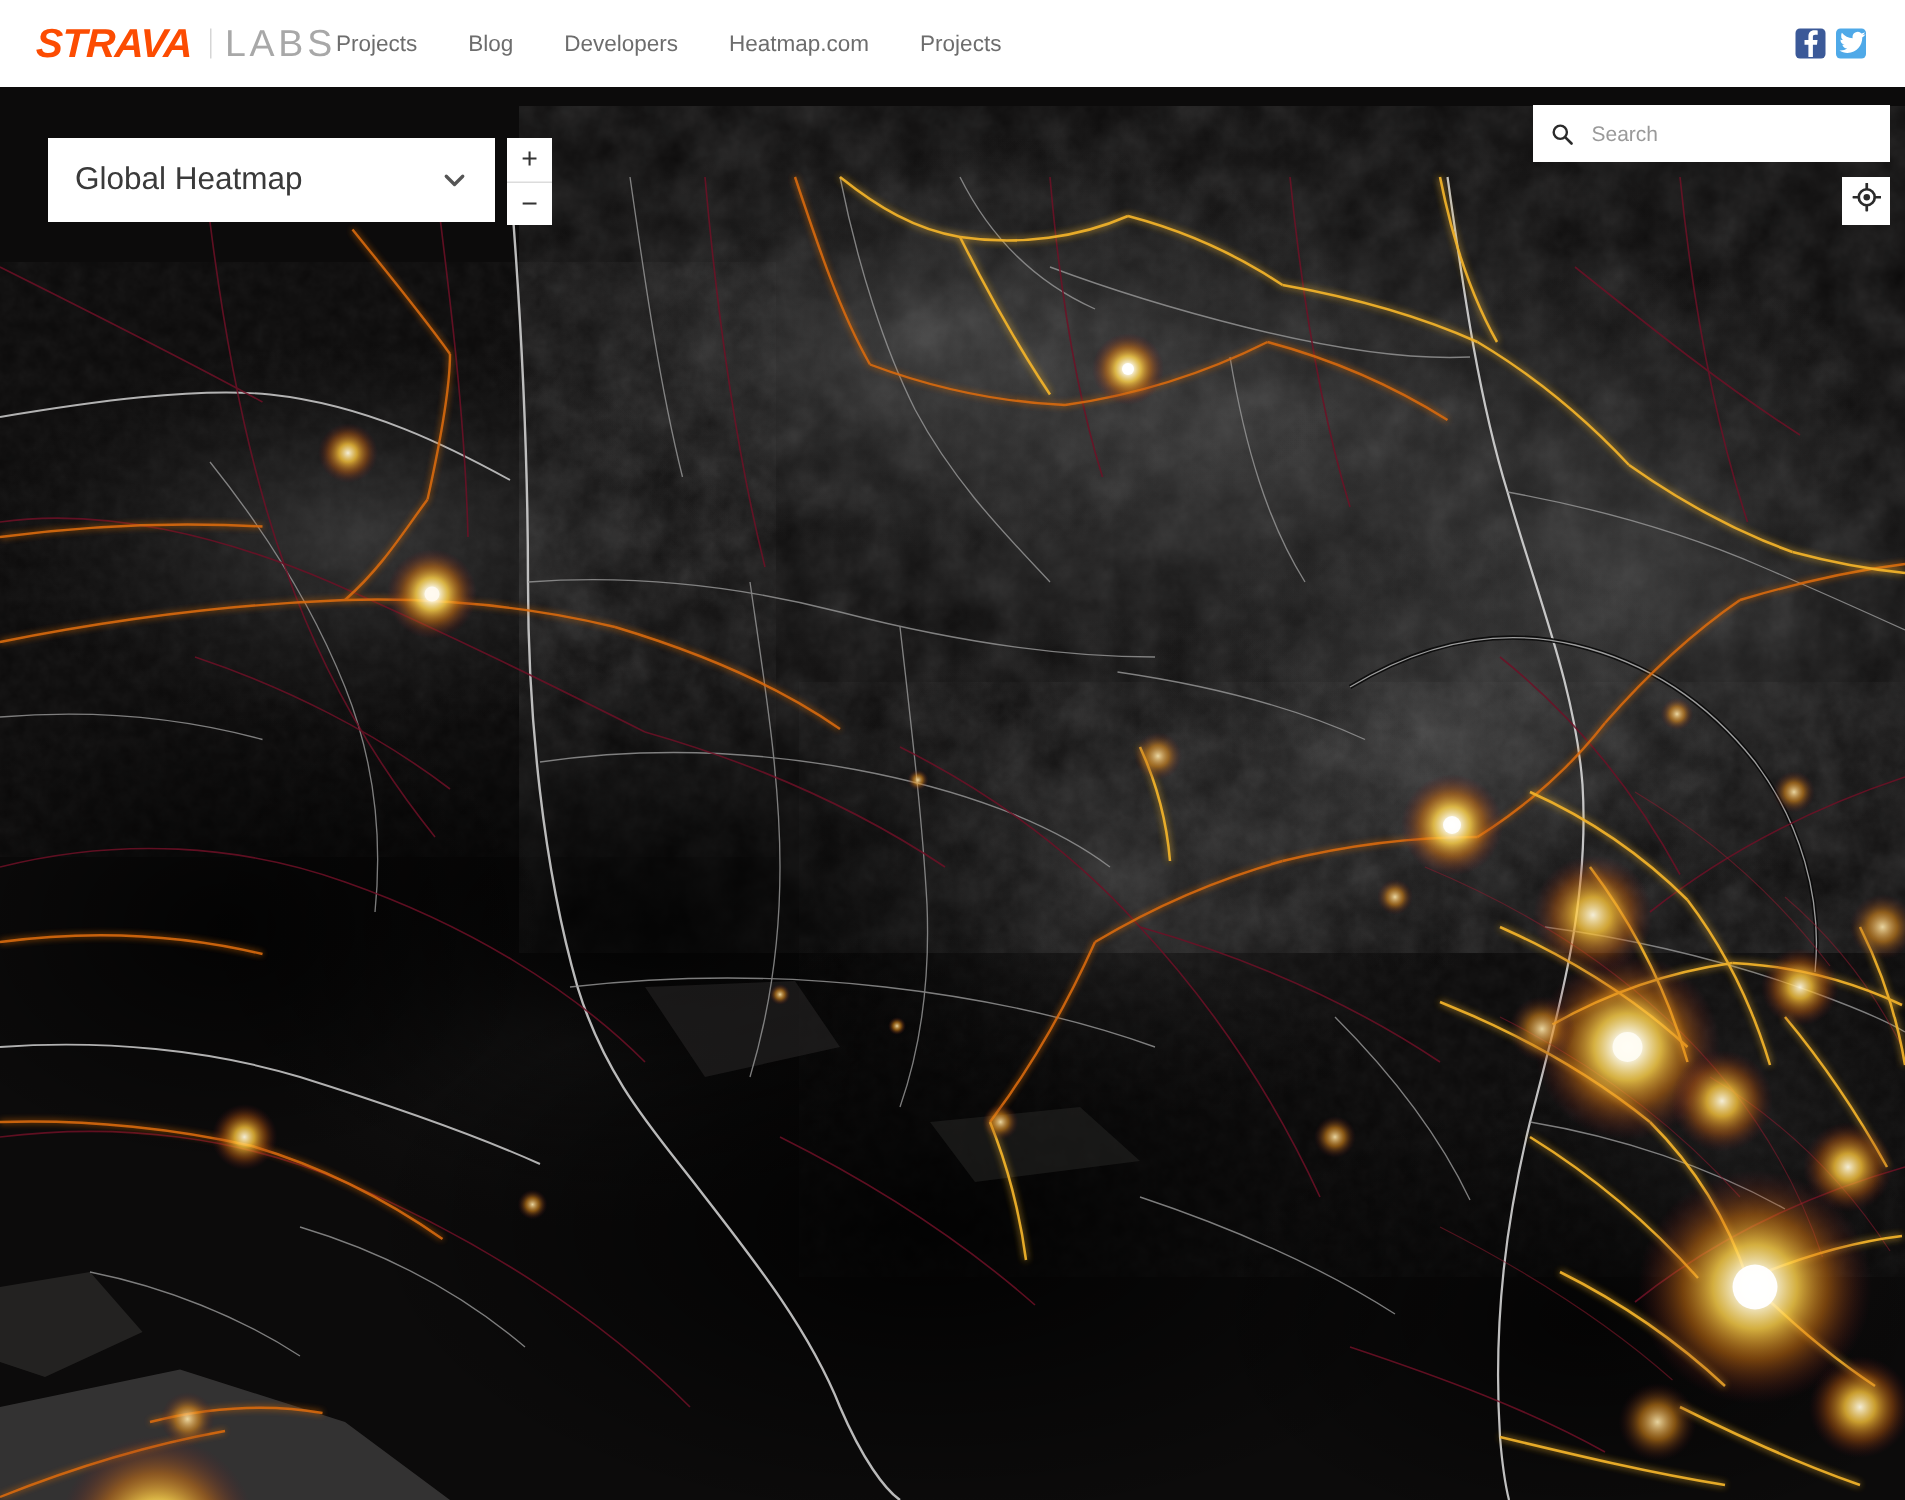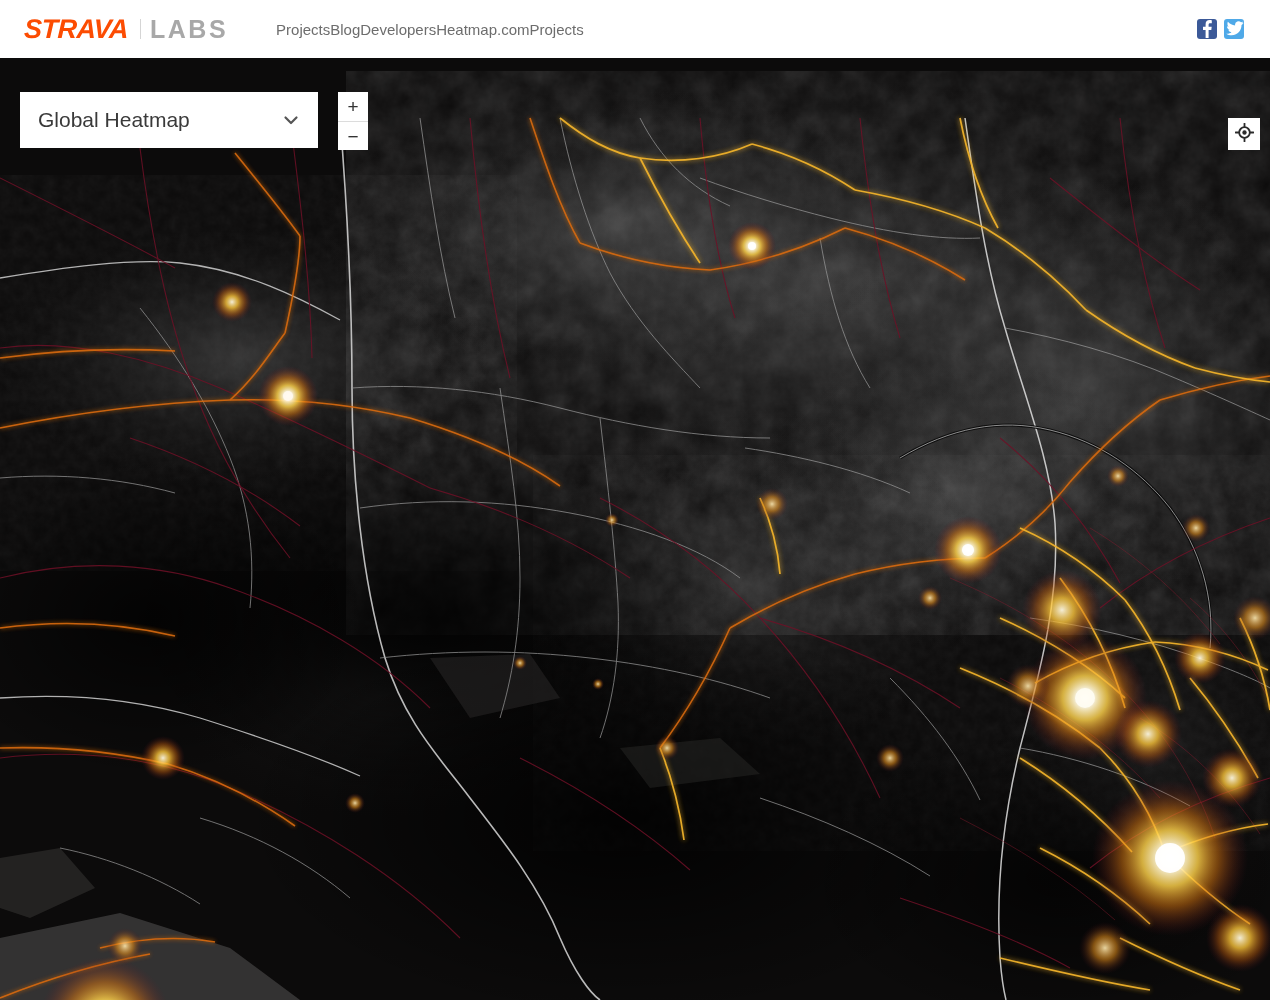--- a/index.html
+++ b/index.html
@@ -22,25 +22,25 @@
   .brand { display: flex; align-items: center; margin-left: 24px; }
   .brand-strava {
     font-size: 27px; font-weight: 700; letter-spacing: -0.5px;
     color: #fc4c02; font-family: "Liberation Sans", sans-serif;
     font-style: italic; transform: skewX(-2deg);
   }
   .brand-divider {
     width: 1px; height: 20px; background: #d5d5d5; margin: 0 9px 0 12px;
   }
   .brand-labs {
-    font-size: 25px; font-weight: 700; letter-spacing: 2.5px;
+    font-size: 25px; font-weight: 400; letter-spacing: 2.5px;
     color: #a8a8a8;
   }
 
-  .nav { display: flex; align-items: center; margin-left: 48px; }
+  .nav { display: flex; align-items: center; gap: 34px; }
   .nav-item {
     font-size: 15px; color: #6d6d6d; text-decoration: none;
     cursor: pointer; white-space: nowrap;
   }
 
   .social { margin-left: auto; margin-right: 26px; display: flex; gap: 7px; }
   .social-btn {
     width: 20px; height: 20px; border-radius: 3px;
     display: flex; align-items: center; justify-content: center;
     cursor: pointer;
@@ -53,21 +53,21 @@
     position: absolute; top: 58px; left: 0;
     width: 1270px; height: 942px;
     overflow: hidden;
     background: #0b0a0a;
   }
   .map-canvas { position: absolute; inset: 0; }
   .map-layer { position: absolute; inset: 0; }
 
   
   .heatmap-select {
-    position: absolute; top: 34px; left: 20px;
+    position: absolute; top: 34px; left: 32px;
     width: 298px; height: 56px;
     background: #ffffff;
     display: flex; align-items: center;
     padding: 0 18px;
     z-index: 20;
     cursor: pointer;
   }
   .heatmap-select-label {
     font-size: 21px; color: #3a3a3a; font-weight: 400;
   }
@@ -443,20 +443,29 @@
         <path d="M3.5 6.5 L9 12 L14.5 6.5" fill="none" stroke="#555" stroke-width="2.2" stroke-linecap="round" stroke-linejoin="round"></path>
       </svg>
     </span>
   </div>
 
   <div class="zoom-ctl">
     <div class="zoom-btn plus">+</div>
     <div class="zoom-btn minus">−</div>
   </div>
 
+  <div class="search-box">
+    <span class="search-icon-wrap">
+      <svg width="15" height="15" viewBox="0 0 16 16" aria-hidden="true">
+        <circle cx="6.6" cy="6.6" r="4.7" fill="none" stroke="#2b2b2b" stroke-width="1.7"></circle>
+        <path d="M10.2 10.2 L14.6 14.6" stroke="#2b2b2b" stroke-width="1.9" stroke-linecap="round"></path>
+      </svg>
+    </span>
+    <input class="search-input" type="text" placeholder="Search" style="">
+  </div>
 
   <div class="geolocate">
     <span>
       <svg width="19" height="19" viewBox="0 0 20 20" aria-hidden="true">
         <circle cx="10" cy="10" r="5.6" fill="none" stroke="#2b2b2b" stroke-width="1.9"></circle>
         <circle cx="10" cy="10" r="2.3" fill="#2b2b2b"></circle>
         <path d="M10 0.6 V4 M10 16 V19.4 M0.6 10 H4 M16 10 H19.4" stroke="#2b2b2b" stroke-width="1.9" stroke-linecap="round"></path>
       </svg>
     </span>
   </div>

